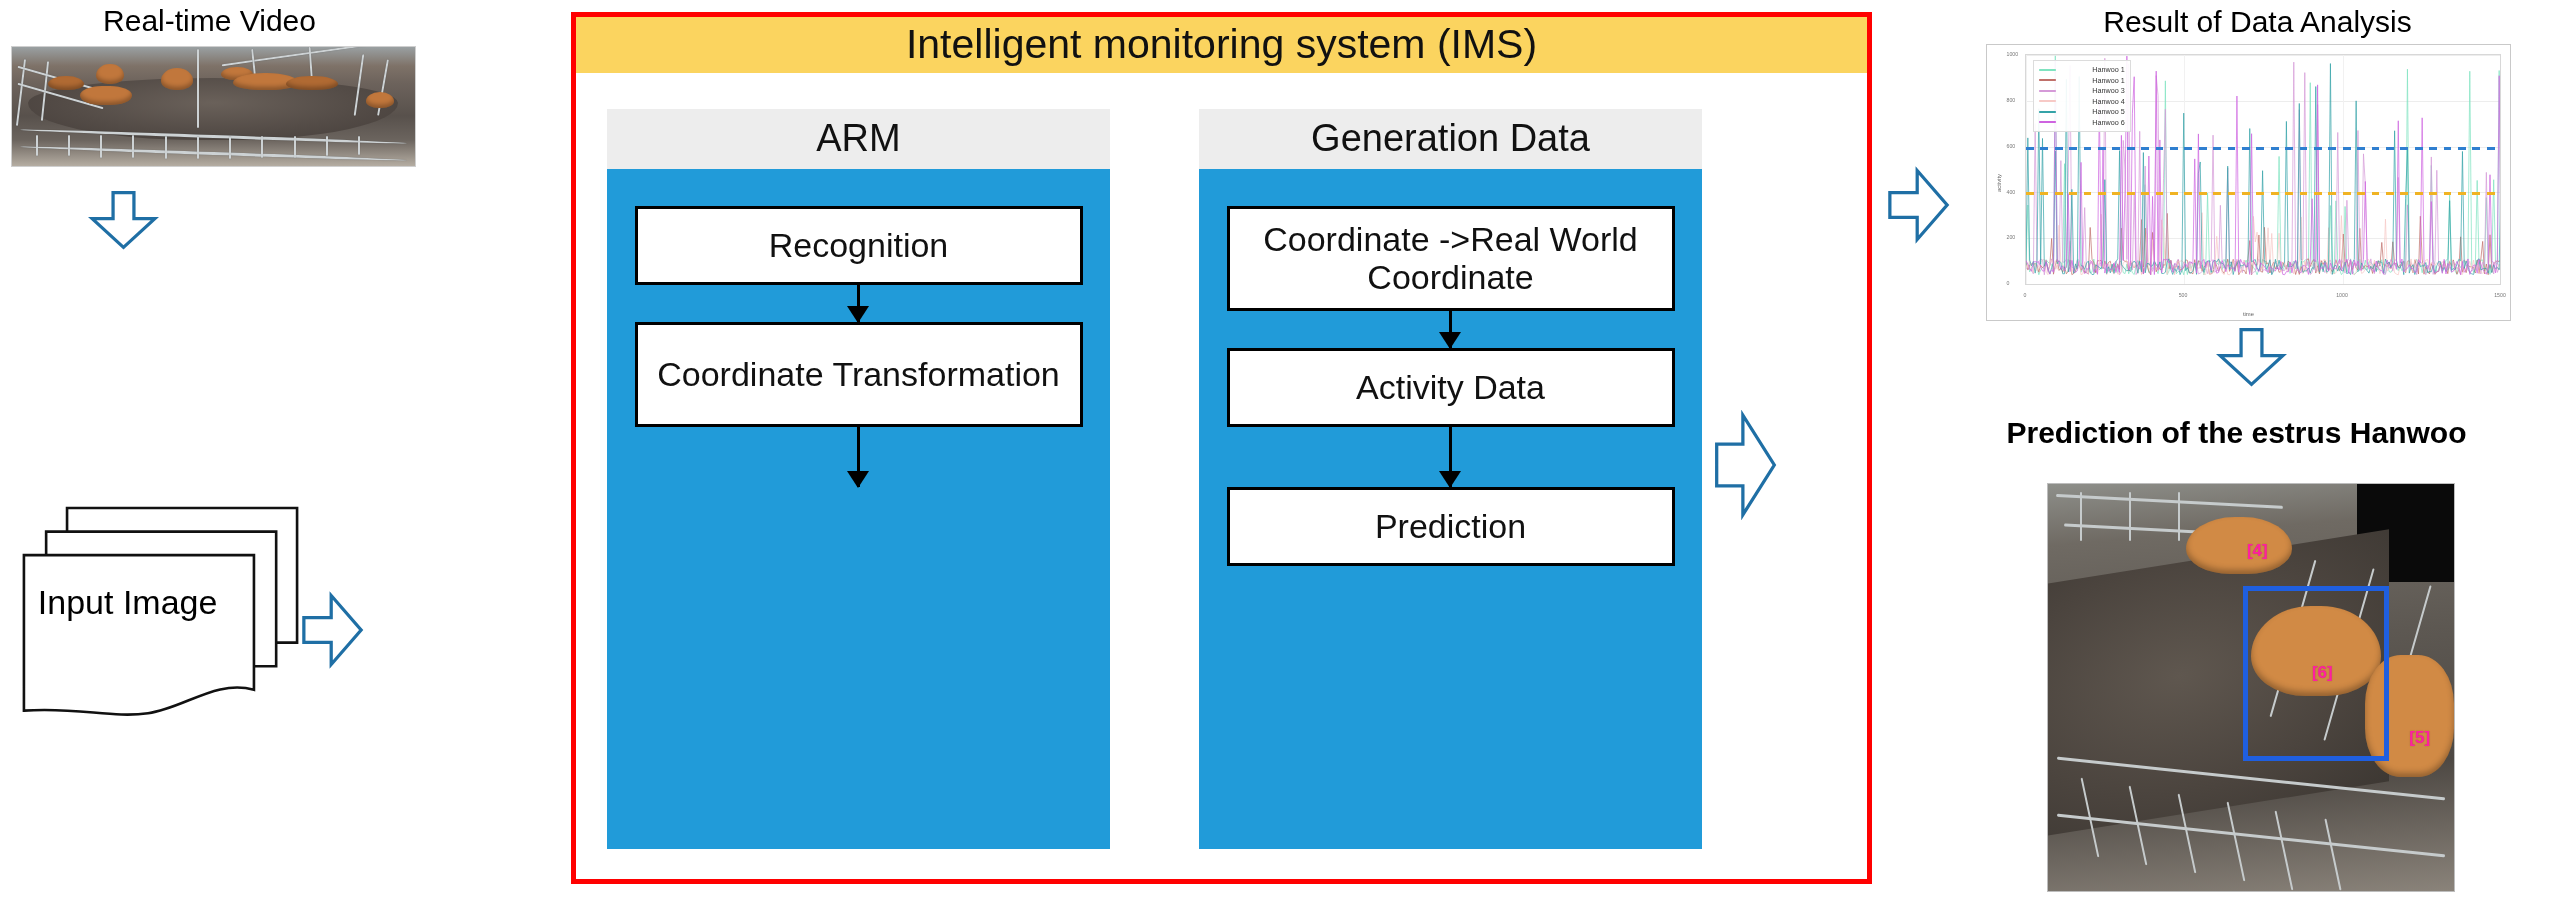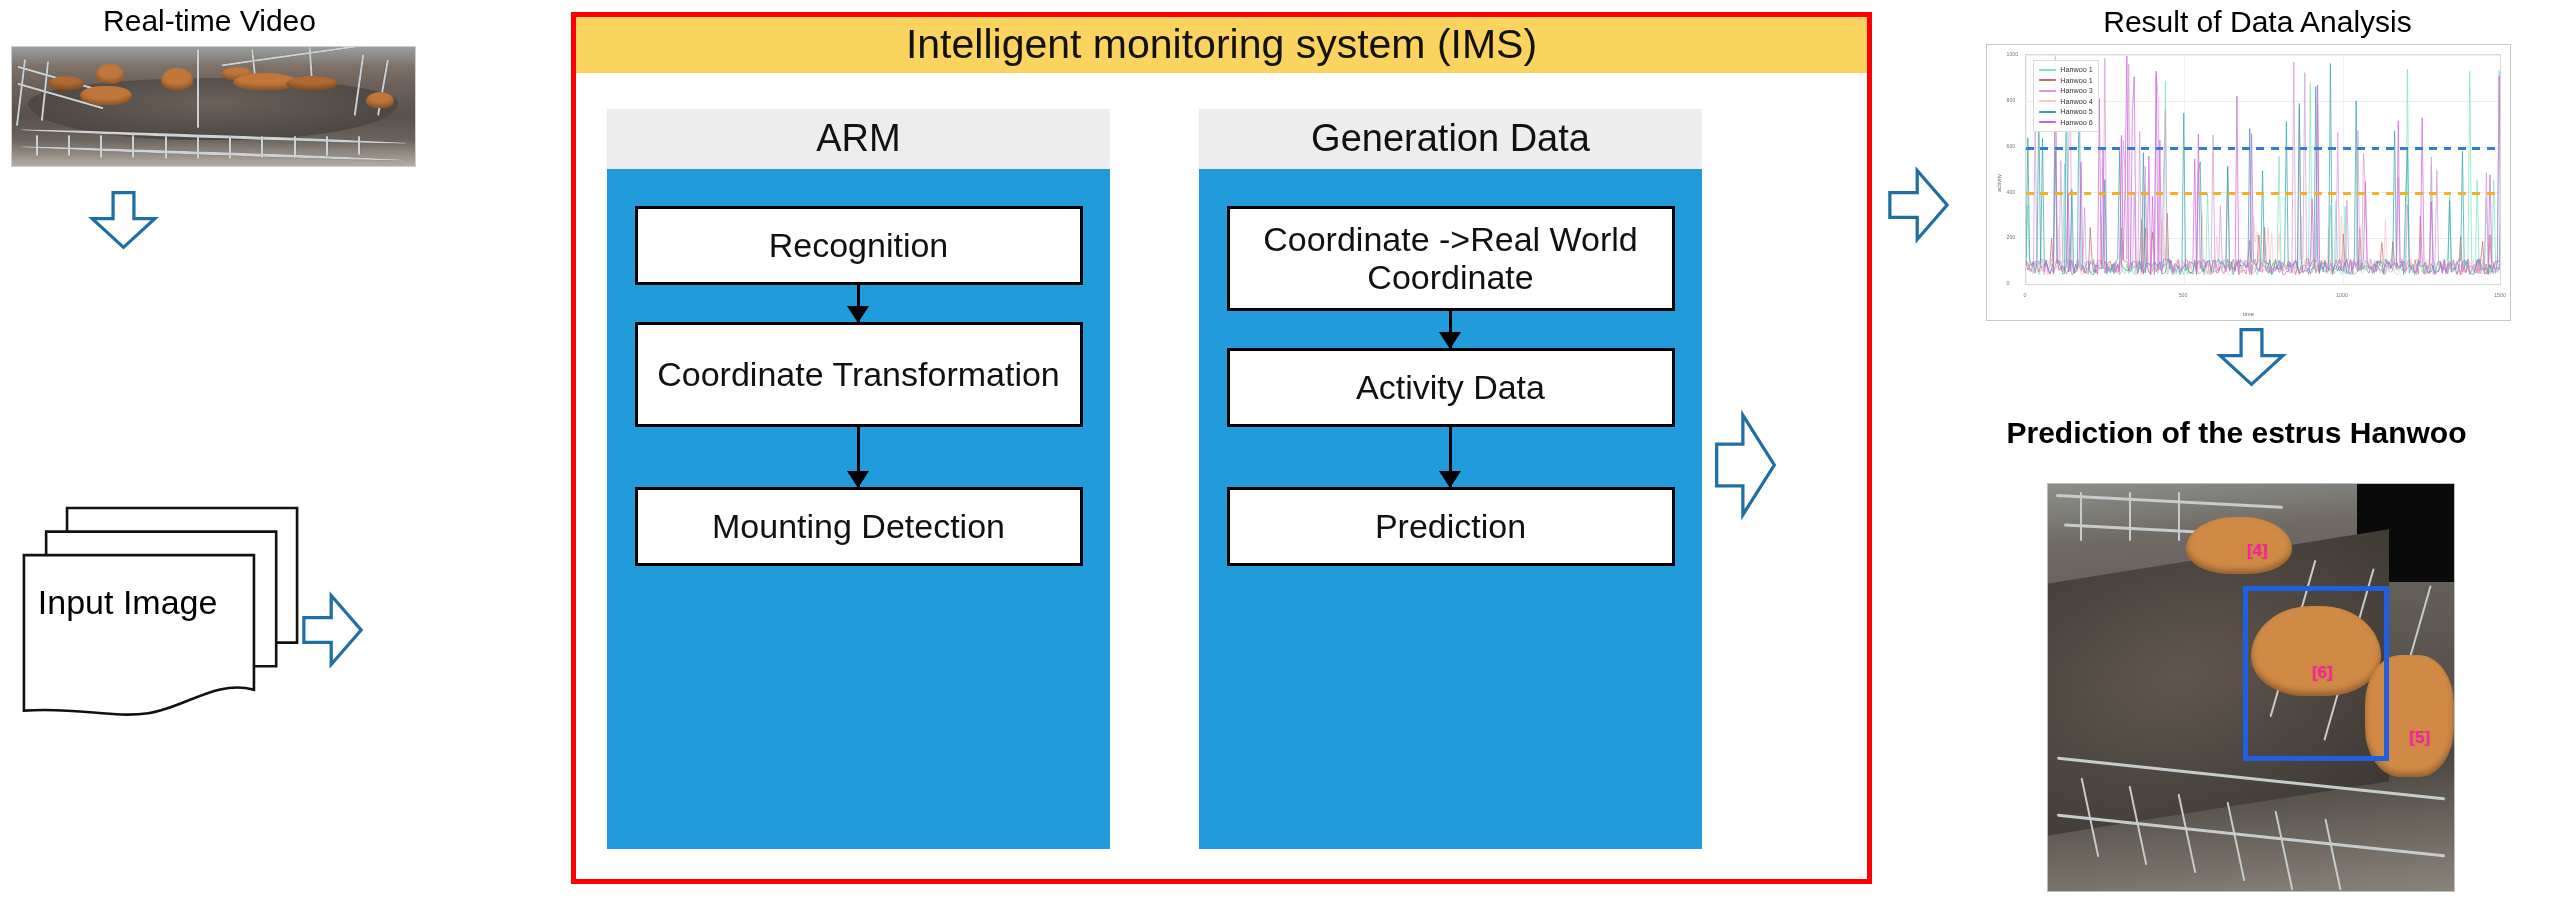--- a/index.html
+++ b/index.html
@@ -75,21 +75,21 @@
   .thresh{position:absolute;left:0;right:0;height:2.6px;}
   .thresh.blue{background:repeating-linear-gradient(90deg,#2F7FD0 0 7.9px,transparent 7.9px 14.4px);}
   .thresh.orange{background:repeating-linear-gradient(90deg,#F0B323 0 7.9px,transparent 7.9px 14.4px);}
   .ylab{position:absolute;left:2.6px;top:50%;transform:translateY(-50%) rotate(-90deg);font-size:5.9px;color:#666;white-space:nowrap;}
   .xlab{position:absolute;left:0;right:0;bottom:2.6px;text-align:center;font-size:5.9px;color:#666;}
   .ytick{position:absolute;left:19.6px;font-size:5.2px;color:#777;transform:translateY(-50%);}
   .xtick{position:absolute;bottom:22px;font-size:5.2px;color:#777;transform:translateX(-50%);}
   .legend{position:absolute;left:6.5px;top:5.2px;background:rgba(255,255,255,.92);border:0.7px solid #dcdcdc;padding:3.3px 5.2px;z-index:5;}
   .legend-row{display:flex;align-items:center;gap:4.6px;height:10.5px;}
   .legend-swatch{width:17px;height:2px;border-radius:0.7px;}
-  .legend-text{font-size:7.2px;color:#333;}
+  .legend-text{font-size:7.2px;color:#333;margin-left:32px;}
 </style>
 </head>
 <body>
 
 <div class="stage">
 
   <div class="abs ctr" id="realtime-caption">Real-time Video</div>
 
   <div class="abs" id="realtime-video">
     <div class="pen-floor"></div>
@@ -156,21 +156,20 @@
       <div class="col-head">ARM</div>
       <div class="col-body">
         <div class="node h1">Recognition</div>
         <div class="vgap">
             <div class="down-conn"></div>
           </div>
         <div class="node h2">Coordinate Transformation</div>
         <div class="vgap tall">
             <div class="down-conn"></div>
           </div>
-        <div class="node h1">Mounting Detection</div>
       </div>
     </div>
 
     <div class="abs" id="arrow-arm-to-gen">
       <svg width="63" height="110" viewBox="0 0 96 168" aria-hidden="true">
         <polygon points="4,52 44,52 44,8 92,84 44,160 44,116 4,116" fill="#ffffff" stroke="#1F6FA5" stroke-width="5"></polygon>
       </svg>
     </div>
 
     <div class="col" id="col-gen">

